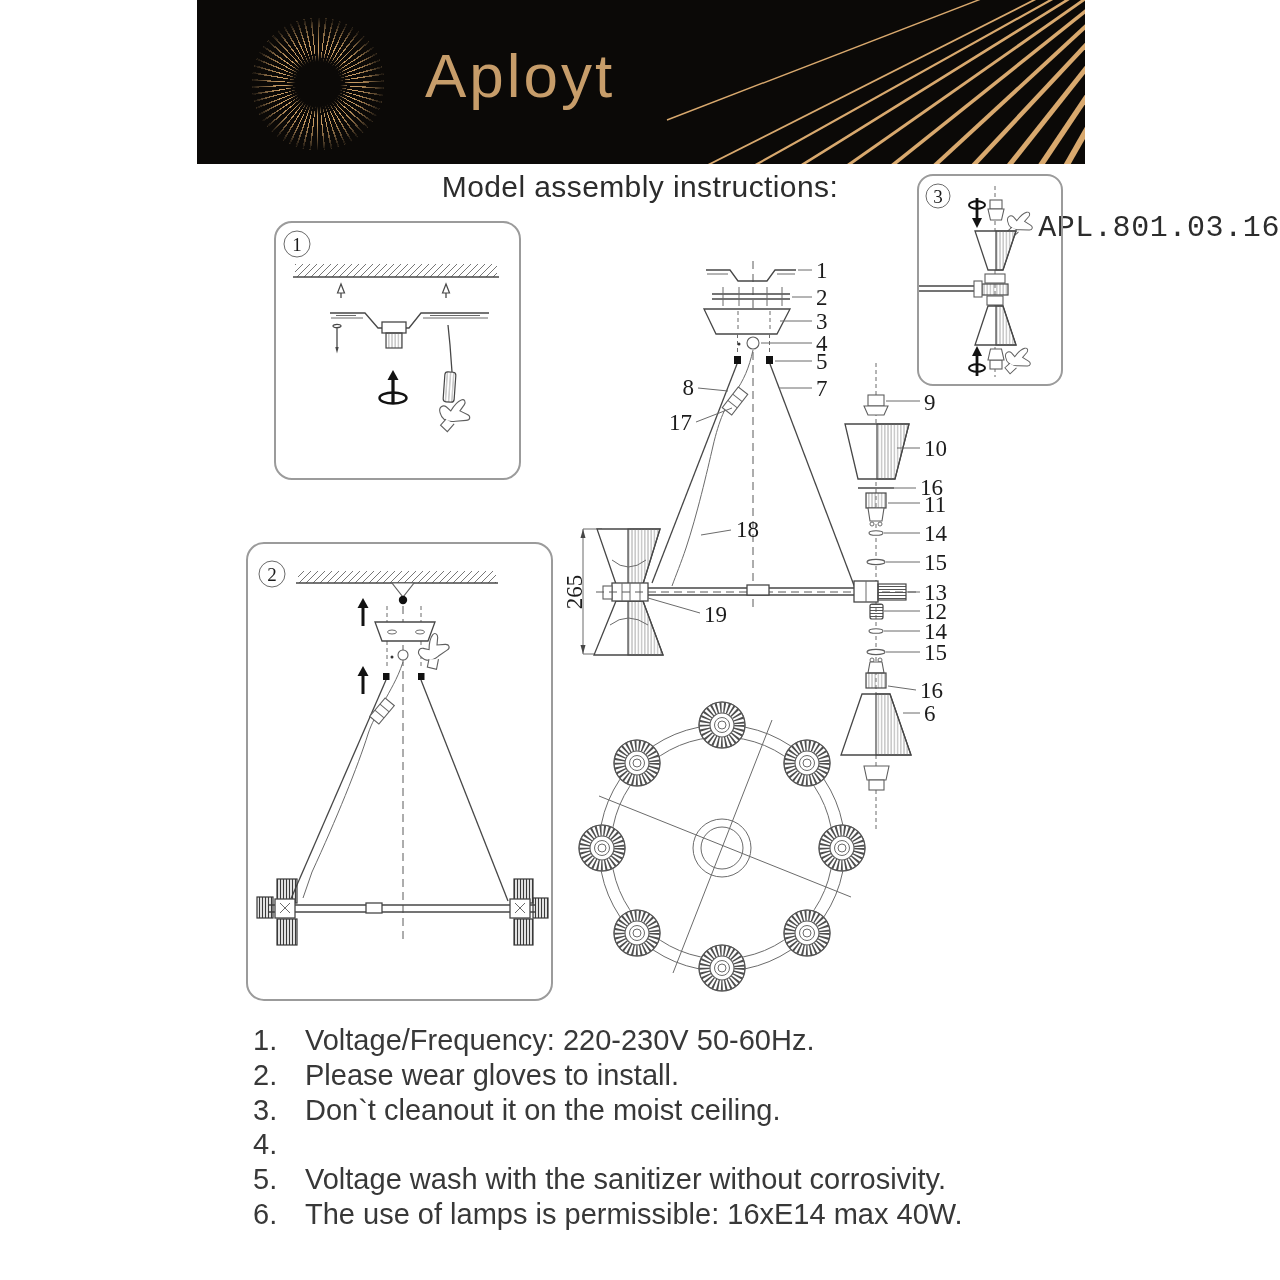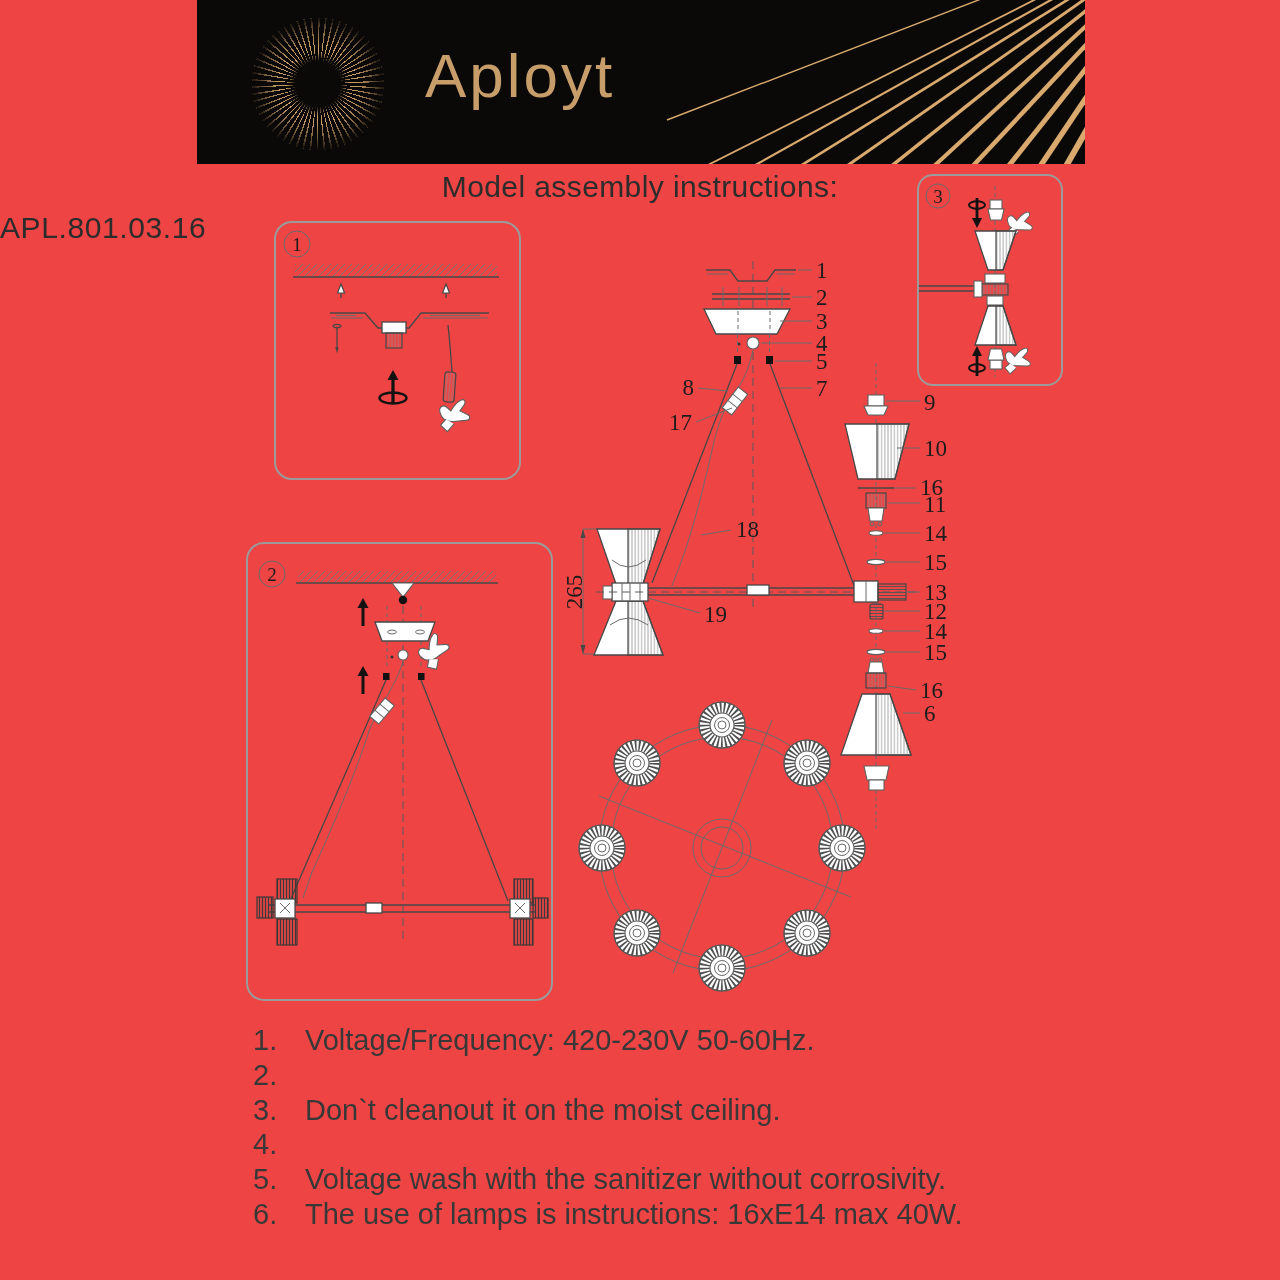--- a/index.html
+++ b/index.html
@@ -1,30 +1,30 @@
 <!DOCTYPE html>
 <html><head>
 <meta charset="utf-8">
 <style>
   html,body{margin:0;padding:0;background:#e8e8e8;}
-  .pg{position:relative;width:1280px;height:1280px;background:#ef4444;overflow:hidden;
+  .pg{position:relative;width:1280px;height:1280px;background:#ffffff;overflow:hidden;
       font-family:"Liberation Sans",sans-serif;}
   
   .banner{position:absolute;left:197px;top:0;width:888px;height:164px;background:#0b0907;overflow:hidden;}
   .sun{position:absolute;left:55px;top:18px;width:132px;height:132px;border-radius:50%;
        background:repeating-conic-gradient(#c69a63 0deg 1.5deg, rgba(11,9,7,0) 1.5deg 6.2deg);}
   .sun::after{content:"";position:absolute;inset:0;border-radius:50%;
        background:radial-gradient(circle,#0b0907 0 24%,rgba(11,9,7,0) 34% 42%,rgba(11,9,7,.45) 58%,#0b0907 72%);}
   .brand{position:absolute;left:228px;top:40px;font-size:62px;font-weight:400;letter-spacing:3px;color:#c79d6a;}
   .rays{position:absolute;left:0;top:0;}
   
   .t1{position:absolute;left:0;top:170px;width:1280px;text-align:center;font-size:30px;
       font-weight:500;color:#2c2c2c;letter-spacing:.4px;}
-  .t2{position:absolute;left:0;top:211px;width:1280px;text-align:left;font-size:30px;
-      font-weight:500;color:#2c2c2c;letter-spacing:.6px;}
+  .t2{position:absolute;left:0;top:211px;width:1280px;text-align:right;font-size:30px;
+      font-weight:500;color:#2c2c2c;letter-spacing:.6px;font-family:Liberation Mono, monospace;}
   
   .list{position:absolute;left:253px;top:1023px;width:820px;font-size:29px;color:#383838;}
   .row{display:flex;line-height:34.8px;}
   .row .num{width:52px;flex:none;}
   
   .o{fill:#fff;stroke:#474747;stroke-width:1.3px;}
   .o2{fill:#fff;stroke:#5f5f5f;stroke-width:1.1px;}
   .l{stroke:#474747;stroke-width:1.3px;fill:none;}
   .lt{stroke:#6b6b6b;stroke-width:1px;fill:none;}
   .d{stroke:#5a5a5a;stroke-width:1px;fill:none;stroke-dasharray:8 5;}
@@ -357,35 +357,36 @@
       <use xlink:href="#gear" href="#gear" transform="translate(722,968)"></use>
       <use xlink:href="#gear" href="#gear" transform="translate(637,933)"></use>
       <use xlink:href="#gear" href="#gear" transform="translate(602,848)"></use>
       <use xlink:href="#gear" href="#gear" transform="translate(637,763)"></use>
     </g>
   </svg>
 
   <div class="list">
     <div class="row">
       <span class="num">1.</span>
-      <span class="txt">Voltage/Frequency: 420-230V 50-60Hz.</span>
+      <span class="txt">Voltage/Frequency: 220-230V 50-60Hz.</span>
     </div>
     <div class="row">
       <span class="num">2.</span>
+      <span class="txt">Please wear gloves to install.</span>
     </div>
     <div class="row">
       <span class="num">3.</span>
       <span class="txt">Don`t cleanout it on the moist ceiling.</span>
     </div>
     <div class="row">
       <span class="num">4.</span>
     </div>
     <div class="row">
       <span class="num">5.</span>
       <span class="txt">Voltage wash with the sanitizer without corrosivity.</span>
     </div>
     <div class="row">
       <span class="num">6.</span>
-      <span class="txt">The use of lamps is instructions: 16xE14 max 40W.</span>
+      <span class="txt">The use of lamps is permissible: 16xE14 max 40W.</span>
     </div>
   </div>
 
 </div>
 
 </body></html>

